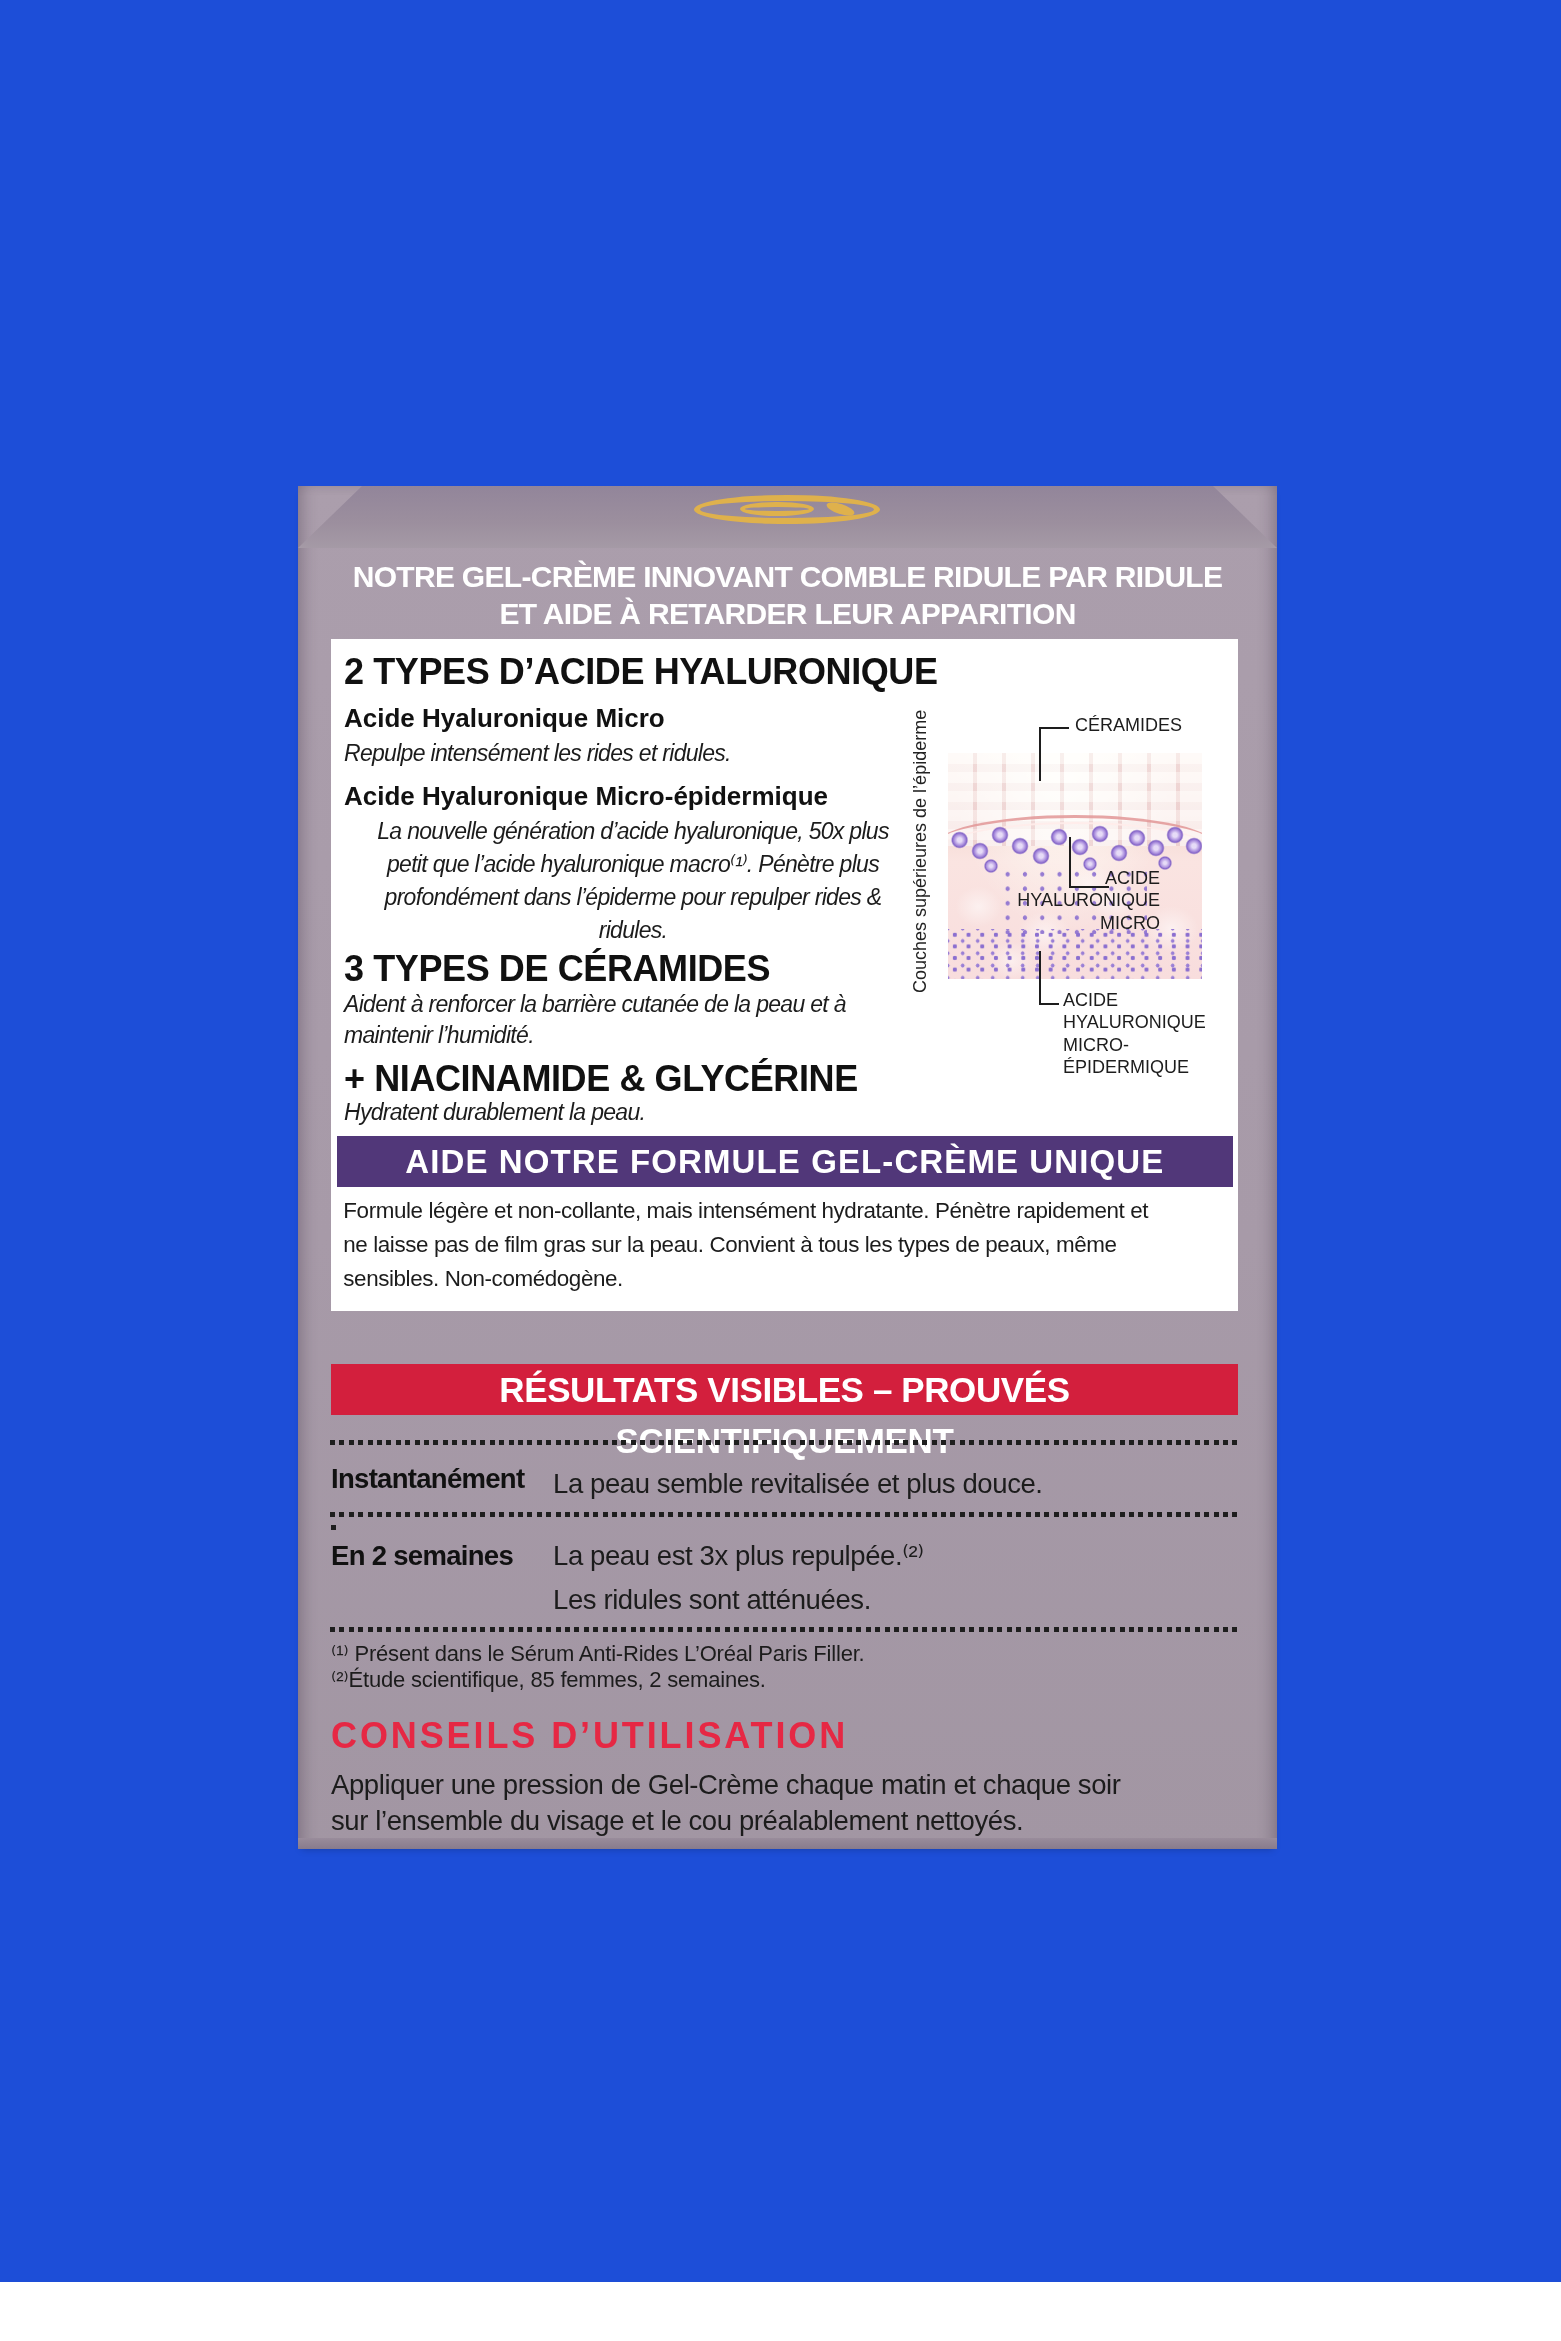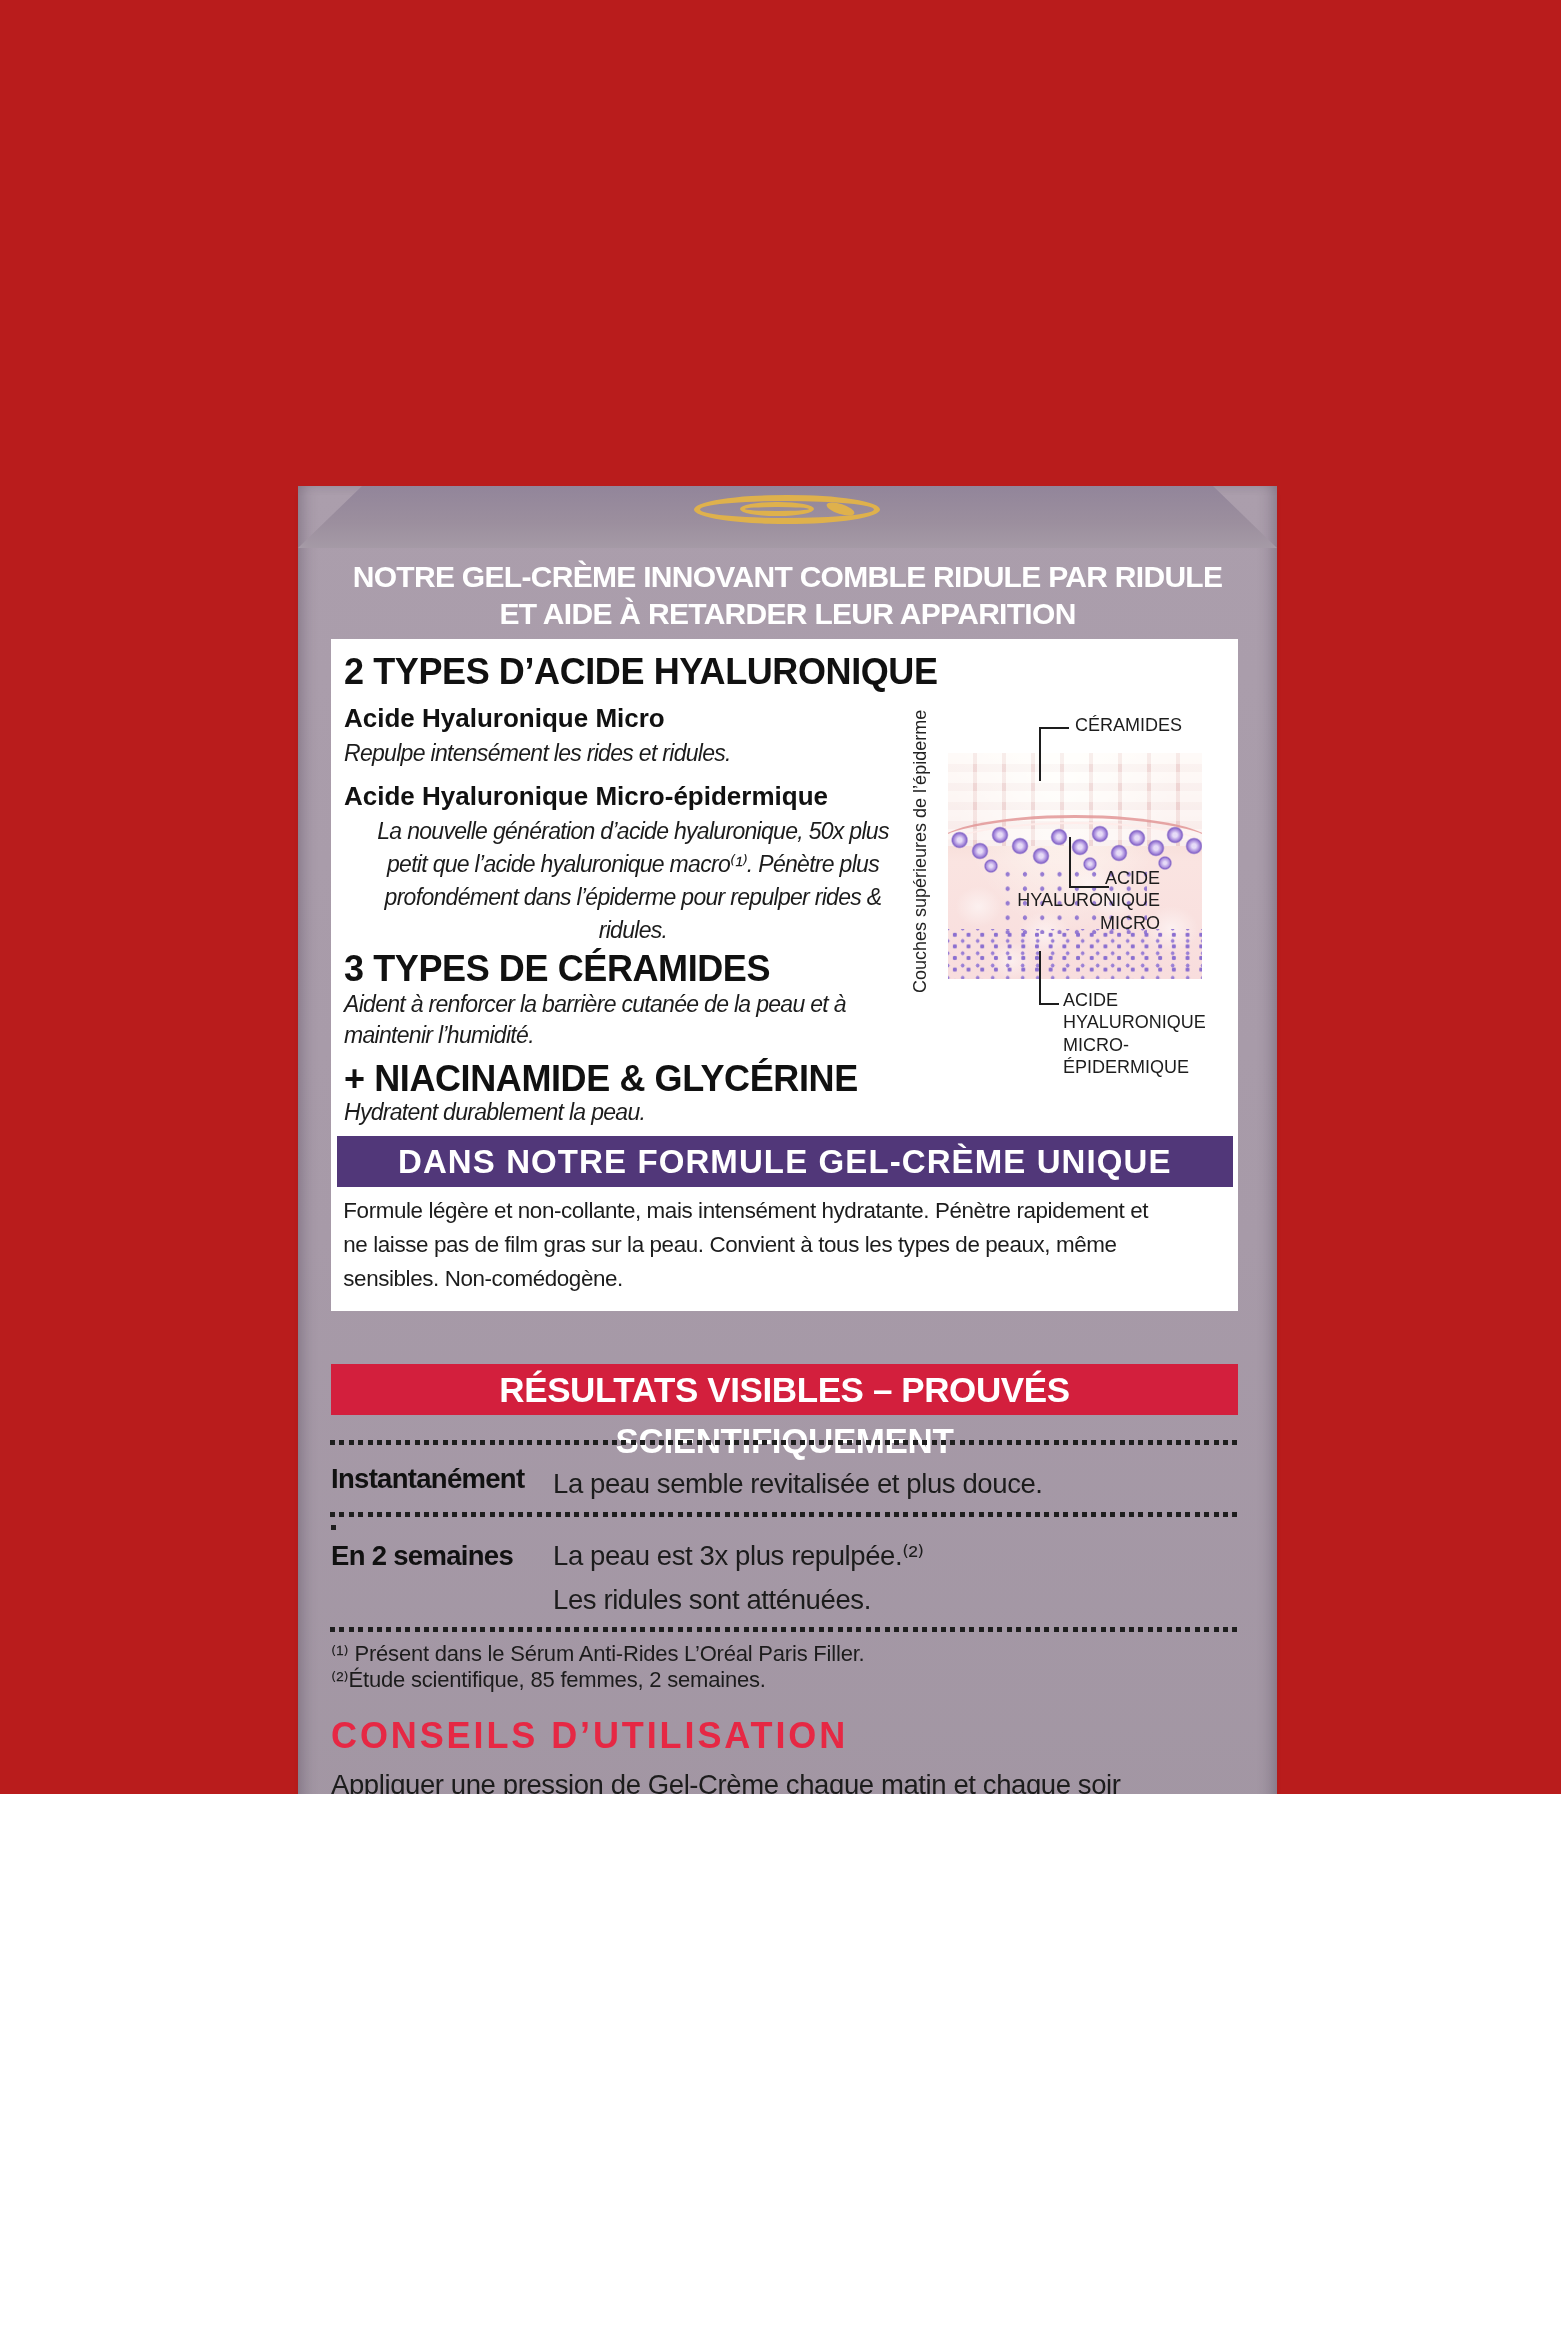--- a/index.html
+++ b/index.html
@@ -1,17 +1,17 @@
 <!DOCTYPE html>
 <html style="font-size:11.6px"><head>
 <meta charset="utf-8">
 <style>
   * { margin:0; padding:0; box-sizing:border-box; }
   body { width:1561px; height:2342px; background:#ffffff; font-family:"Liberation Sans","DejaVu Sans",sans-serif; color:#1c1c1c; }
-  .page { position:relative; width:1561px; height:1794px; overflow:hidden; background:#b91c1c; }
+  .page { position:relative; width:1561px; height:2282px; overflow:hidden; background:#1d4ed8; }
 
   
   .box { position:absolute; left:298px; top:486px; width:979px; height:1363px;
          background:linear-gradient(180deg,#ab9eac 0%,#a79aa8 55%,#a296a3 100%);
          box-shadow: inset 11.6px 0 16px -8.7px rgba(60,45,65,.38), inset -11.6px 0 16px -8.7px rgba(60,45,65,.38), 0 4.3px 7.2px -4.3px rgba(0,0,0,.25); }
   .box-top { position:absolute; left:0; top:0; width:979px; height:62px;
          background:linear-gradient(180deg,#92859a 0%,#9c8f9e 60%,#a59aa6 100%);
          clip-path:polygon(64px 0, 915px 0, 979px 62px, 0 62px); }
   .box-bottom-edge { position:absolute; left:0; bottom:0; width:979px; height:11px;
          background:linear-gradient(180deg,#998c9b,#887b8c); }
@@ -157,21 +157,21 @@
 HYALURONIQUE
 MICRO</div>
 
         <div class="conn v" style="left:132px; top:266px; height:53px;"></div>
         <div class="conn h" style="left:132px; top:318px; width:20px;"></div>
         <div class="dlabel" style="left:156px; top:304px;">ACIDE
 HYALURONIQUE
 MICRO-ÉPIDERMIQUE</div>
       </div>
 
-      <div class="purple-banner">DANS NOTRE FORMULE GEL-CRÈME UNIQUE</div>
+      <div class="purple-banner">AIDE NOTRE FORMULE GEL-CRÈME UNIQUE</div>
       <div class="formula-body">Formule légère et non-collante, mais intensément hydratante. Pénètre rapidement et
 ne laisse pas de film gras sur la peau. Convient à tous les types de peaux, même
 sensibles. Non-comédogène.</div>
     </div>
 
     <div class="red-banner">RÉSULTATS VISIBLES – PROUVÉS SCIENTIFIQUEMENT</div>
 
     <div class="dotted" style="top:954px;"></div>
     <div class="row-label" style="top:977px;">Instantanément</div>
     <div class="row-text" style="top:976px;">La peau semble revitalisée et plus douce.</div>

